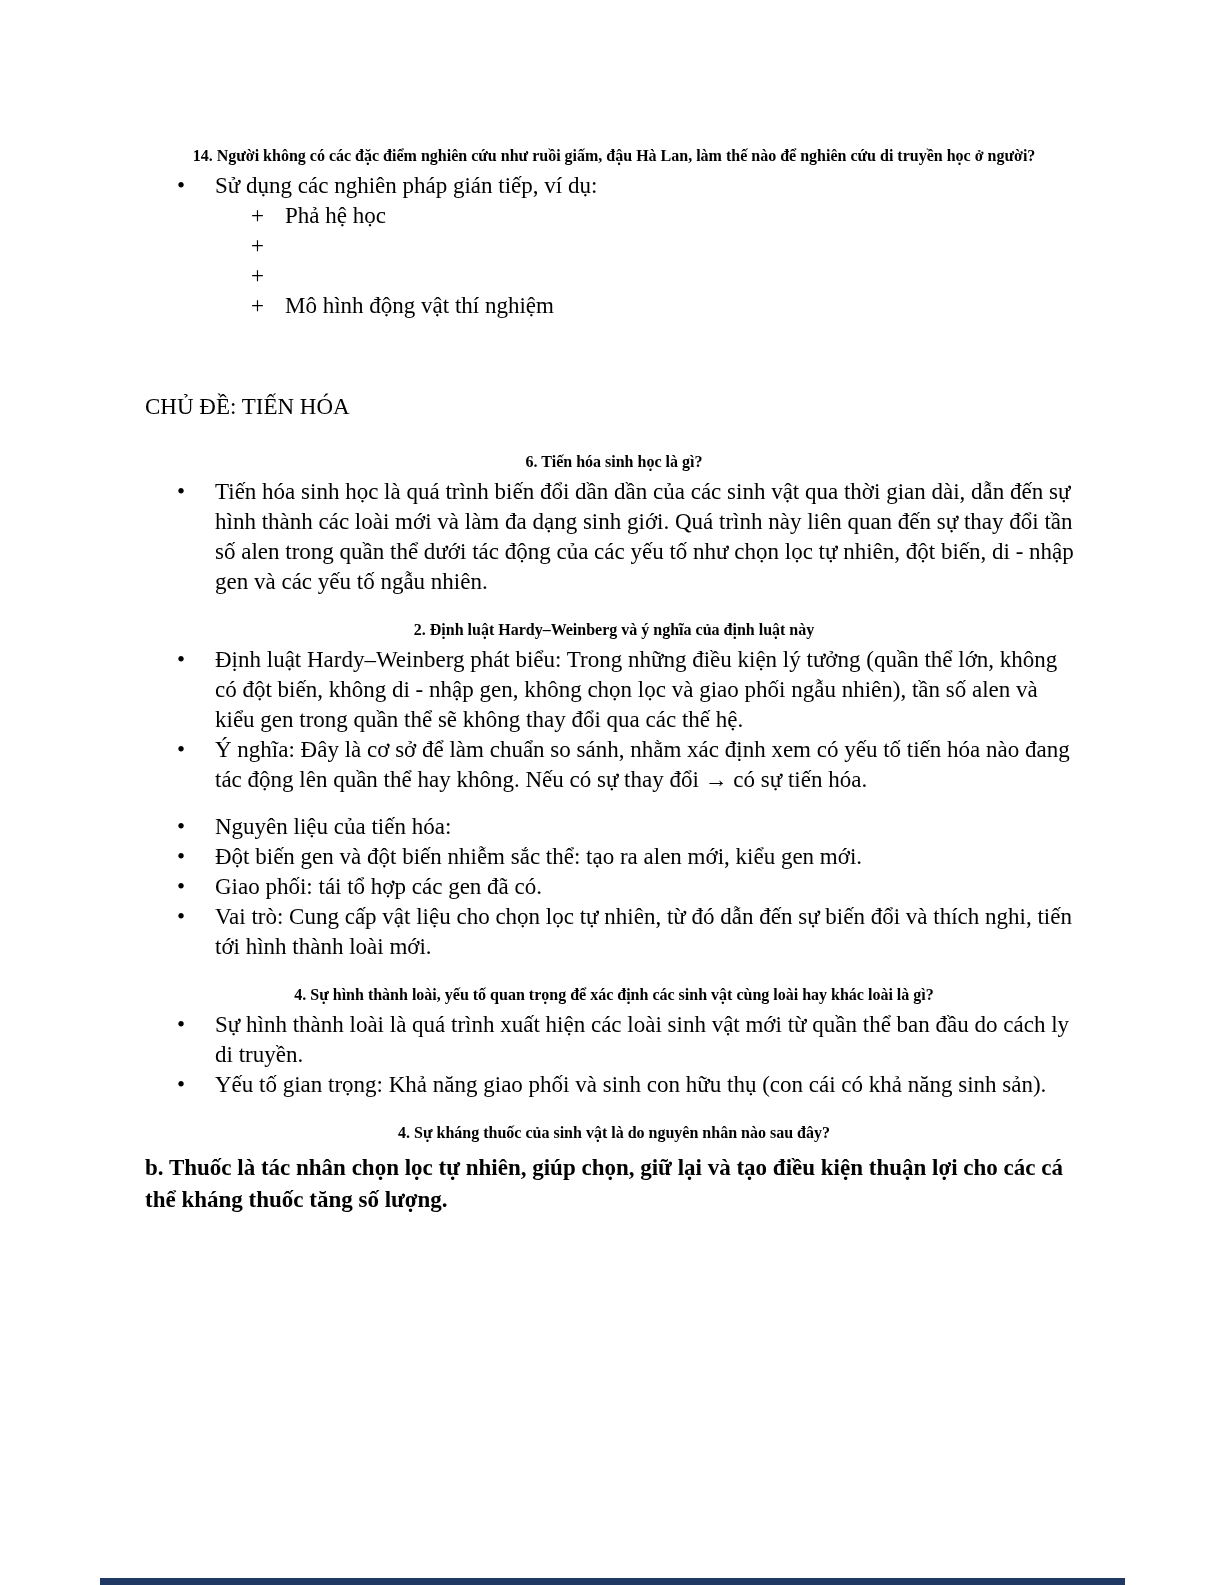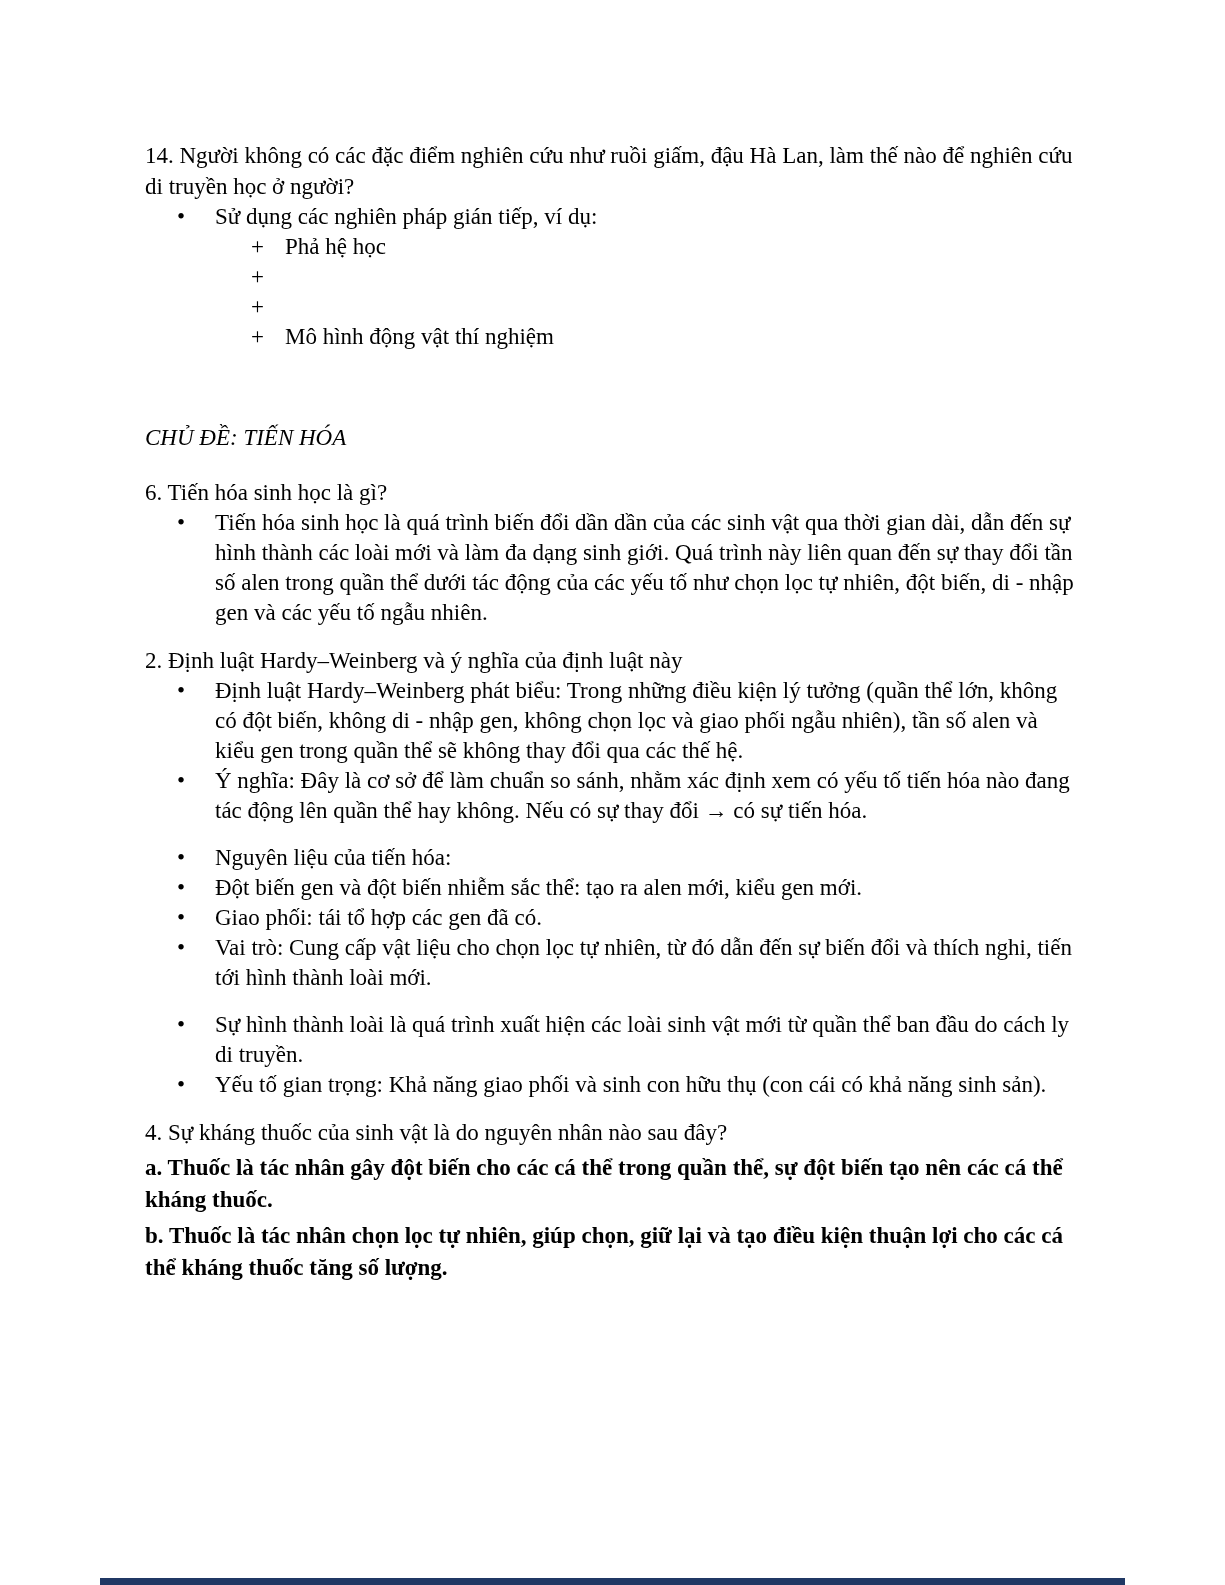--- a/index.html
+++ b/index.html
@@ -15,27 +15,27 @@
     overflow: hidden;
   }
   .content {
     position: absolute;
     top: 140px;
     left: 145px;
     width: 938px;
   }
   .section { margin-bottom: 17px; }
   .q-title {
-    font-weight: normal;
+    font-weight: bold;
     margin: 0;
-    font-size: 23px;
+    font-size: 16px;
     line-height: 31px;
+    text-align: center;
   }
   .topic-heading {
-    font-style: italic;
     font-weight: normal;
     margin: 70px 0 24px 0;
     font-size: 23px;
     line-height: 31px;
   }
   .bullet-row { display: flex; }
   .bullet-marker {
     flex: none;
     width: 70px;
     padding-left: 32px;
@@ -126,31 +126,31 @@
       <span class="bullet-marker">•</span>
       <span class="bullet-text">Giao phối: tái tổ hợp các gen đã có.</span>
     </div>
     <div class="bullet-row">
       <span class="bullet-marker">•</span>
       <span class="bullet-text">Vai trò: Cung cấp vật liệu cho chọn lọc tự nhiên, từ đó dẫn đến sự biến đổi và thích nghi, tiến tới hình thành loài mới.</span>
     </div>
   </section>
 
   <section class="section">
+    <h3 class="q-title">4. Sự hình thành loài, yếu tố quan trọng để xác định các sinh vật cùng loài hay khác loài là gì?</h3>
     <div class="bullet-row">
       <span class="bullet-marker">•</span>
       <span class="bullet-text">Sự hình thành loài là quá trình xuất hiện các loài sinh vật mới từ quần thể ban đầu do cách ly di truyền.</span>
     </div>
     <div class="bullet-row">
       <span class="bullet-marker">•</span>
       <span class="bullet-text">Yếu tố gian trọng: Khả năng giao phối và sinh con hữu thụ (con cái có khả năng sinh sản).</span>
     </div>
   </section>
 
   <section class="section">
     <h3 class="q-title">4. Sự kháng thuốc của sinh vật là do nguyên nhân nào sau đây?</h3>
-    <p class="q5-option">a. Thuốc là tác nhân gây đột biến cho các cá thể trong quần thể, sự đột biến tạo nên các cá thể kháng thuốc.</p>
     <p class="q5-option">b. Thuốc là tác nhân chọn lọc tự nhiên, giúp chọn, giữ lại và tạo điều kiện thuận lợi cho các cá thể kháng thuốc tăng số lượng.</p>
   </section>
 
 </div>
 
 <div class="bottom-bar"></div>
 
 </body></html>

